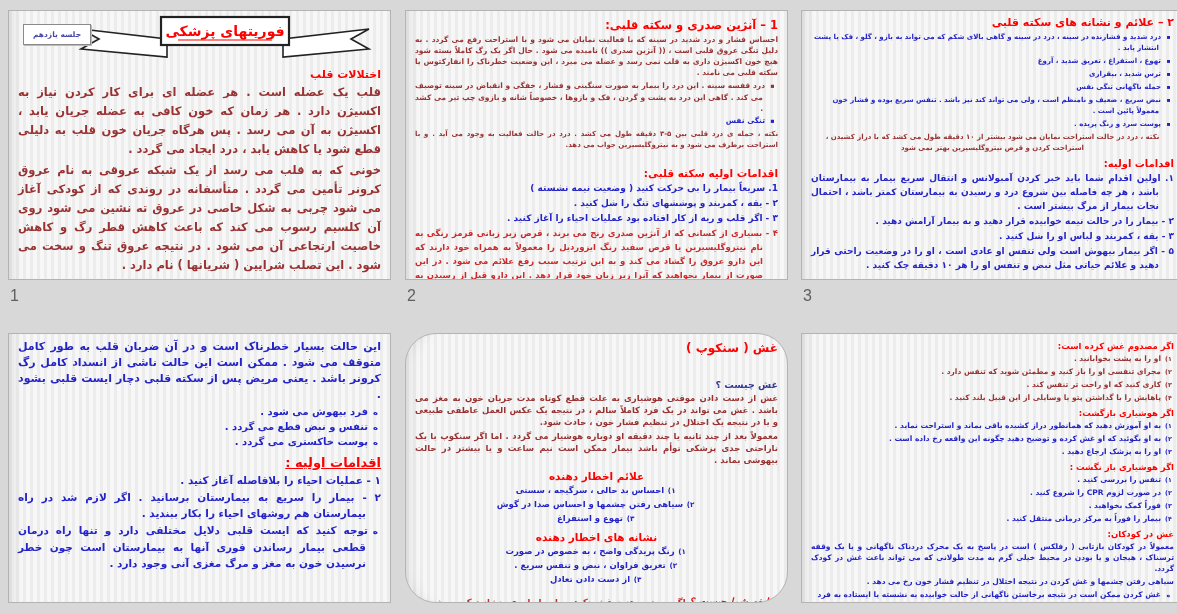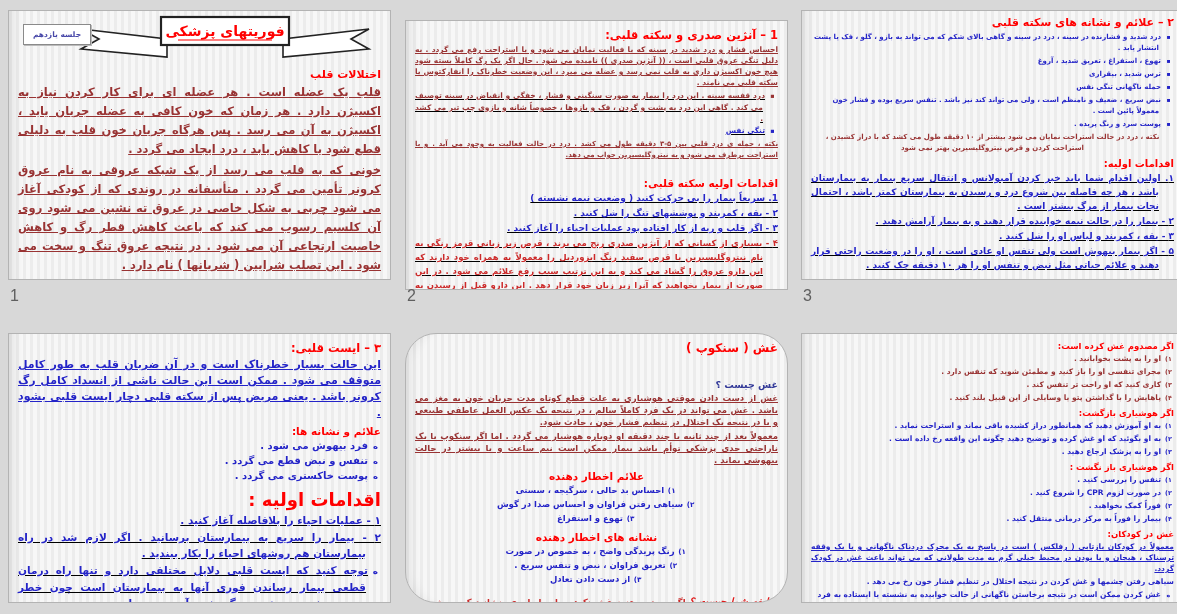--- a/index.html
+++ b/index.html
@@ -25,22 +25,22 @@
   .line{margin:1px 0;padding-right:15px;text-indent:-15px;}
   .marker{display:inline-block;min-width:11px;text-indent:0;text-align:center;margin-left:2px;font-size:0.85em;}
   .red{color:#ff0000;}
   .maroon{color:#993333;}
   .blue{color:#2424c8;}
   .bred{color:#cc2a2a;}
   .dkblue{color:#333a99;}
   .fs7{font-size:7px;}  .fs75{font-size:7.5px;}
   .fs85{font-size:8.5px;} .fs9{font-size:9px;} .fs95{font-size:9.5px;margin-top:24px;}
   .fs10{font-size:10px;} .fs105{font-size:10.5px;} .fs11{font-size:11px;}
-  .fs115{font-size:11.5px;} .fs12{font-size:12px;} .fs13{font-size:18px;}
-  .right{text-align:right;} .center{text-align:center;} .justify{text-align:justify;text-align-last:auto;text-decoration:underline;}
+  .fs115{font-size:11.5px;} .fs12{font-size:12px;} .fs13{font-size:13px;text-decoration:underline;}
+  .right{text-align:right;} .center{text-align:center;} .justify{text-align:justify;text-align-last:auto;}
   .lh19{line-height:19px;} .lh16{line-height:16px;} .lh14{line-height:14px;}
   .lh12{line-height:12px;} .lh11{line-height:11px;}
   .mt2{margin-top:2px;} .mt4{margin-top:4px;} .mt6{margin-top:6px;} .mt8{margin-top:16px;} .mt10{margin-top:10px;}
   
   .banner-wrap{position:relative;height:52px;}
   .session-badge{
     position:absolute;right:auto;left:14px;top:13px;width:66px;height:19px;
     background:#fff;border:1px solid #8a8a8a;box-shadow:1px 1px 0 #bbb;
     color:#4747a8;font-size:7.5px;line-height:19px;text-align:center;direction:rtl;
   }
@@ -61,21 +61,21 @@
     </svg>
     <div class="session-badge">جلسه یازدهم</div>
   </div>
   <div class="slide-content">
       <div class="blk red fs11 right mt2">اختلالات قلب</div>
       <div class="blk maroon fs115 justify lh19">قلب یک عضله است . هر عضله ای برای کار کردن نیاز به اکسیژن دارد . هر زمان که خون کافی به عضله جریان یابد ، اکسیژن به آن می رسد . پس هرگاه جریان خون قلب به دلیلی قطع شود یا کاهش یابد ، درد ایجاد می گردد .</div>
       <div class="blk maroon fs115 justify lh19">خونی که به قلب می رسد از یک شبکه عروقی به نام عروق کرونر تأمین می گردد . متأسفانه در روندی که از کودکی آغاز می شود چربی به شکل خاصی در عروق ته نشین می شود  روی آن کلسیم رسوب می کند که باعث کاهش قطر رگ و کاهش خاصیت ارتجاعی آن می شود . در نتیجه عروق تنگ و سخت می شود . این تصلب شرایین ( شریانها ) نام دارد .</div>
     </div>
 </div>
 
-<div class="slide" style="left:405px;top:20px;">
+<div class="slide" style="left:405px;top:10px;">
   <div class="slide-content">
       <div class="blk red fs115 right mt4">1 – آنژین صدری و سکته قلبی:</div>
       <div class="blk maroon fs75 justify lh11">احساس فشار و درد شدید در سینه که با فعالیت نمایان می شود و با استراحت رفع می گردد . به دلیل تنگی عروق قلبی است ، (( آنژین صدری )) نامیده می شود . حال اگر یک رگ کاملاً بسته شود هیچ خون اکسیژن داری به قلب نمی رسد و عضله می میرد ، این وضعیت خطرناک را انفارکتوس یا سکته قلبی می نامند .</div>
       <div class="line fs75 justify lh11"><span class="marker maroon">▪</span><span class="txt maroon">درد قفسه سینه . این درد را بیمار به صورت سنگینی و فشار ، خفگی و انقباض در سینه توصیف می کند . گاهی این درد به پشت و گردن ، فک و بازوها ، خصوصاً شانه و بازوی چپ تیر می کشد .</span></div>
       <div class="line fs75 justify lh11"><span class="marker blue">▪</span><span class="txt blue">تنگی نفس</span></div>
       <div class="blk maroon fs7 justify lh11">نکته ، حمله ی درد قلبی بین ۵-۳ دقیقه طول می کشد . درد در حالت فعالیت به وجود می آید . و با استراحت برطرف می شود و به نیتروگلیسیرین جواب می دهد.</div>
       <div class="blk red fs105 right mt8">اقدامات اولیه سکته قلبی:</div>
       <div class="line fs9 justify lh14"><span class="txt blue">1.  سریعاً بیمار را بی حرکت کنید ( وضعیت نیمه نشسته )</span></div>
       <div class="line fs9 justify lh14"><span class="txt blue">۲ - یقه ، کمربند و پوششهای تنگ را شل کنید .</span></div>
       <div class="line fs9 justify lh14"><span class="txt blue">۳ - اگر قلب و ریه از کار افتاده بود عملیات احیاء را آغاز کنید .</span></div>
@@ -100,42 +100,40 @@
       <div class="line fs9 justify lh13 lh14"><span class="txt blue">۵ - اگر بیمار بیهوش است ولی تنفس او عادی است ، او را در وضعیت راحتی قرار دهید و علائم حیاتی مثل نبض و تنفس او را هر ۱۰ دقیقه چک کنید .</span></div>
     </div>
 </div>
 
 <div class="num" style="left:10px;top:287px;">1</div>
 <div class="num" style="left:407px;top:287px;">2</div>
 <div class="num" style="left:803px;top:287px;">3</div>
 
 <div class="slide" style="left:8px;top:333px;">
   <div class="slide-content">
-      <div class="blk red fs115 right mt4">۳ – ایست قلبی:</div>
       <div class="blk blue fs11 justify lh16">این حالت بسیار خطرناک است و در آن ضربان قلب به طور کامل متوقف می شود . ممکن است این حالت ناشی از انسداد کامل رگ کرونر باشد . یعنی مریض پس از سکته قلبی دچار ایست قلبی بشود .</div>
-      <div class="blk red fs105 right mt4">علائم و نشانه ها:</div>
       <div class="line fs10 right lh14"><span class="marker blue">ه</span><span class="txt blue">فرد بیهوش می شود .</span></div>
       <div class="line fs10 right lh14"><span class="marker blue">ه</span><span class="txt blue">تنفس و نبض قطع می گردد .</span></div>
       <div class="line fs10 right lh14"><span class="marker blue">ه</span><span class="txt blue">پوست خاکستری می گردد .</span></div>
       <div class="blk red fs13 right mt6">اقدامات اولیه :</div>
       <div class="line fs105 justify lh16"><span class="txt blue">۱ - عملیات احیاء را بلافاصله آغاز کنید .</span></div>
       <div class="line fs105 justify lh16"><span class="txt blue">۲ - بیمار را سریع به بیمارستان برسانید . اگر لازم شد در راه بیمارستان هم روشهای احیاء را بکار ببندید .</span></div>
       <div class="line fs105 justify lh16"><span class="marker blue">ه</span><span class="txt blue">توجه کنید که ایست قلبی دلایل مختلفی دارد و تنها راه درمان قطعی بیمار رساندن فوری آنها به بیمارستان است چون خطر نرسیدن خون به مغز و مرگ مغزی آنی وجود دارد .</span></div>
     </div>
 </div>
 
 <div class="slide" style="left:405px;top:333px;border-radius:31px;">
   <div class="slide-content">
       <div class="blk red fs12 right mt4">غش ( سنکوپ )</div>
       <div class="blk dkblue fs95 right">غش چیست ؟</div>
       <div class="blk maroon fs85 justify lh13 lh12">غش از دست دادن موقتی هوشیاری به علت قطع کوتاه مدت جریان خون به مغز می باشد . غش می تواند در یک فرد کاملاً سالم ، در نتیجه یک عکس العمل عاطفی طبیعی و یا در نتیجه یک اختلال در تنظیم فشار خون ، حادث شود.</div>
       <div class="blk maroon fs85 justify lh12">معمولاً بعد از چند ثانیه یا چند دقیقه او دوباره هوشیار می گردد . اما اگر سنکوپ با یک ناراحتی جدی پزشکی توأم باشد بیمار ممکن است نیم ساعت و یا بیشتر در حالت بیهوشی بماند .</div>
       <div class="blk red fs105 center mt4">علائم اخطار دهنده</div>
       <div class="line fs85 center lh12"><span class="marker blue">۱)</span><span class="txt blue">احساس بد حالی ، سرگیجه ، سستی</span></div>
-      <div class="line fs85 center lh12"><span class="marker blue">۲)</span><span class="txt blue">سیاهی رفتن فراوان و احساس صدا در گوش</span></div>
+      <div class="line fs85 center lh12"><span class="marker blue">۲)</span><span class="txt blue">سیاهی رفتن چشمها و احساس صدا در گوش</span></div>
       <div class="line fs85 center lh12"><span class="marker blue">۳)</span><span class="txt blue">تهوع و استفراغ</span></div>
       <div class="blk red fs105 center mt6">نشانه های اخطار دهنده</div>
       <div class="line fs85 center lh12"><span class="marker blue">۱)</span><span class="txt blue">رنگ پریدگی واضح ، به خصوص در صورت</span></div>
       <div class="line fs85 center lh12"><span class="marker blue">۲)</span><span class="txt blue">تعریق فراوان ، نبض و تنفس سریع .</span></div>
       <div class="line fs85 center lh12"><span class="marker blue">۳)</span><span class="txt blue">از دست دادن تعادل</span></div>
       <div class="blk fs85 justify lh12 mt10"><span class="duty-label">وظیفه شما چیست ؟</span><span class="bred"> اگر مصدوم هنوز غش نکرده ، او را طوری بنشانید که سرش بین دو زانو قرار بگیرد . یا او را به پشت خوابانده و پاهایش را اندکی بالا بیاورید .</span></div>
     </div>
 </div>
 
 <div class="slide" style="left:801px;top:333px;">

